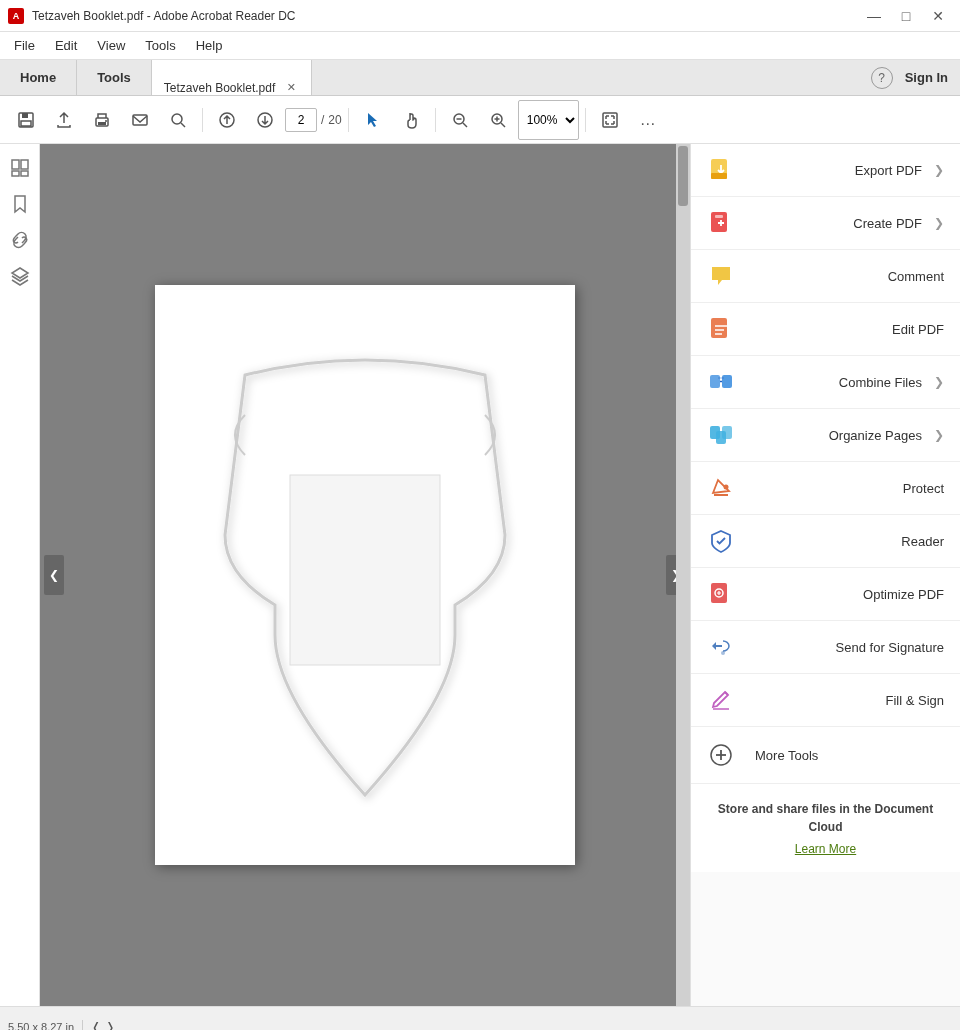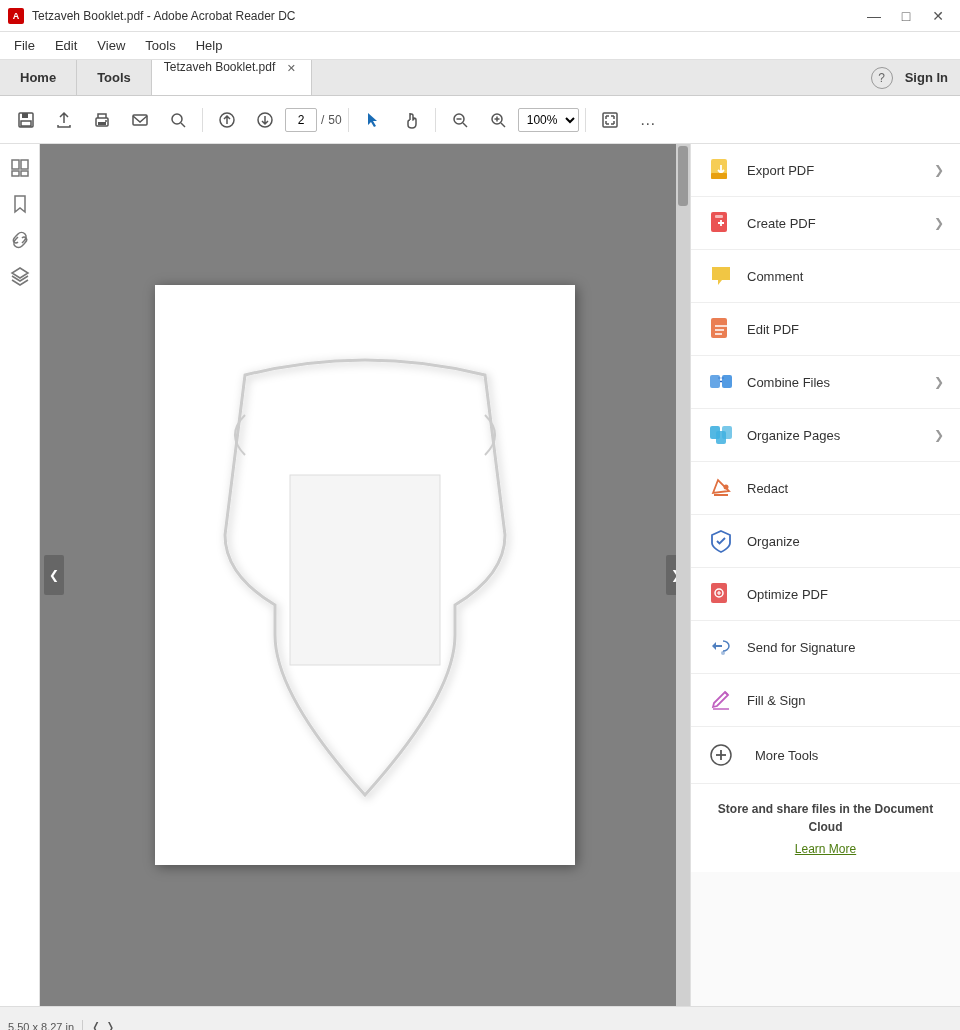--- a/index.html
+++ b/index.html
@@ -52,21 +52,21 @@
       align-items: center;
       padding: 0 20px;
       cursor: pointer;
       font-size: 13px;
       font-weight: 600;
       color: #333;
       border-right: 1px solid #ccc;
     }
     .tab-doc {
       display: flex;
-      align-items: flex-start;
+      align-items: flex-end;
       padding: 0 12px;
       cursor: pointer;
       font-size: 12px;
       color: #333;
       background: #ffffff;
       border-right: 1px solid #ccc;
       gap: 8px;
     }
     .tab-close-btn {
       width: 16px; height: 16px;
@@ -98,21 +98,21 @@
     }
     .toolbar-sep { width: 1px; height: 24px; background: #ddd; margin: 0 4px; }
     .page-nav { display: flex; align-items: center; gap: 4px; }
     .page-input {
       width: 32px; height: 24px; text-align: center;
       border: 1px solid #bbb; border-radius: 2px; font-size: 12px;
     }
     .page-sep { font-size: 12px; color: #555; }
     .page-total { font-size: 12px; color: #555; }
     .zoom-select {
-      height: 24px; border: 1px solid #bbb; border-radius: 2px;
+      height: 40px; border: 1px solid #bbb; border-radius: 2px;
       padding: 0 4px; font-size: 12px; cursor: pointer; background: white;
     }
 
     
     .main-layout {
       display: flex;
       height: calc(1030px - 32px - 28px - 36px - 48px - 24px);
     }
 
     
@@ -186,20 +186,21 @@
       overflow-y: auto;
     }
     .tool-item {
       display: flex;
       align-items: center;
       padding: 12px 16px;
       border-bottom: 1px solid #eeeeee;
       cursor: pointer;
       background: #ffffff;
       gap: 12px;
+      text-align: right;
     }
     .tool-icon {
       width: 28px; height: 28px;
       display: flex; align-items: center; justify-content: center;
       flex-shrink: 0;
     }
     .tool-label {
       font-size: 13px;
       color: #333;
       flex: 1;
@@ -342,21 +343,21 @@
   </div>
   <div class="toolbar-btn">
     <svg width="18" height="18" viewBox="0 0 18 18">
         <circle cx="9" cy="9" r="7" fill="none" stroke="#555" stroke-width="1.5"></circle>
         <path d="M9 5 L9 13 M6 10 L9 13 L12 10" fill="none" stroke="#555" stroke-width="1.5"></path>
       </svg>
   </div>
   <div class="page-nav">
     <input class="page-input" type="text" value="2" style="">
     <span class="page-sep">/</span>
-    <span class="page-total">50</span>
+    <span class="page-total">20</span>
   </div>
   <div class="toolbar-sep"></div>
   <div class="toolbar-btn" style="color:#1a6cb5;">
     <svg width="18" height="18" viewBox="0 0 18 18">
         <path d="M4 2 L4 14 L7 11 L10 16 L12 15 L9 10 L13 10 Z" fill="#1a6cb5"></path>
       </svg>
   </div>
   <div class="toolbar-btn">
     <svg width="18" height="18" viewBox="0 0 18 18">
         <path d="M8 2 L8 9 M8 9 C8 9 6 9 6 11 L6 14 C6 16 8 17 10 17 C13 17 14 15 14 13 L14 9 C14 9 14 7 12 7 C12 7 12 9 11 9 L11 5 C11 5 11 3 9.5 3 C9.5 3 8 3 8 5" fill="none" stroke="#555" stroke-width="1.5"></path>
@@ -542,31 +543,31 @@
     </div>
 
     <div class="tool-item">
       <div class="tool-icon">
         <svg width="26" height="26" viewBox="0 0 26 26">
           <path d="M5 18 L10 5 L21 16 Z" fill="none" stroke="#e07040" stroke-width="1.8"></path>
           <line x1="6" y1="20" x2="20" y2="20" stroke="#e07040" stroke-width="2"></line>
           <circle cx="18" cy="12" r="2.5" fill="#e07040"></circle>
         </svg>
       </div>
-      <span class="tool-label">Redact</span>
+      <span class="tool-label">Protect</span>
     </div>
 
     <div class="tool-item">
       <div class="tool-icon">
         <svg width="26" height="26" viewBox="0 0 26 26">
           <path d="M13 3 L22 7 L22 15 C22 20 13 24 13 24 C13 24 4 20 4 15 L4 7 Z" fill="none" stroke="#4070c0" stroke-width="1.8"></path>
           <path d="M9 13 L11.5 15.5 L17 10" fill="none" stroke="#4070c0" stroke-width="1.8"></path>
         </svg>
       </div>
-      <span class="tool-label">Organize</span>
+      <span class="tool-label">Reader</span>
     </div>
 
     <div class="tool-item">
       <div class="tool-icon">
         <svg width="26" height="26" viewBox="0 0 26 26">
           <rect x="3" y="2" width="16" height="20" rx="2" fill="#e04040" opacity="0.85"></rect>
           <circle cx="11" cy="12" r="4" fill="none" stroke="#fff" stroke-width="1.5"></circle>
           <path d="M11 10 L11 14 M9 12 L13 12" stroke="#fff" stroke-width="1.2"></path>
         </svg>
       </div>

